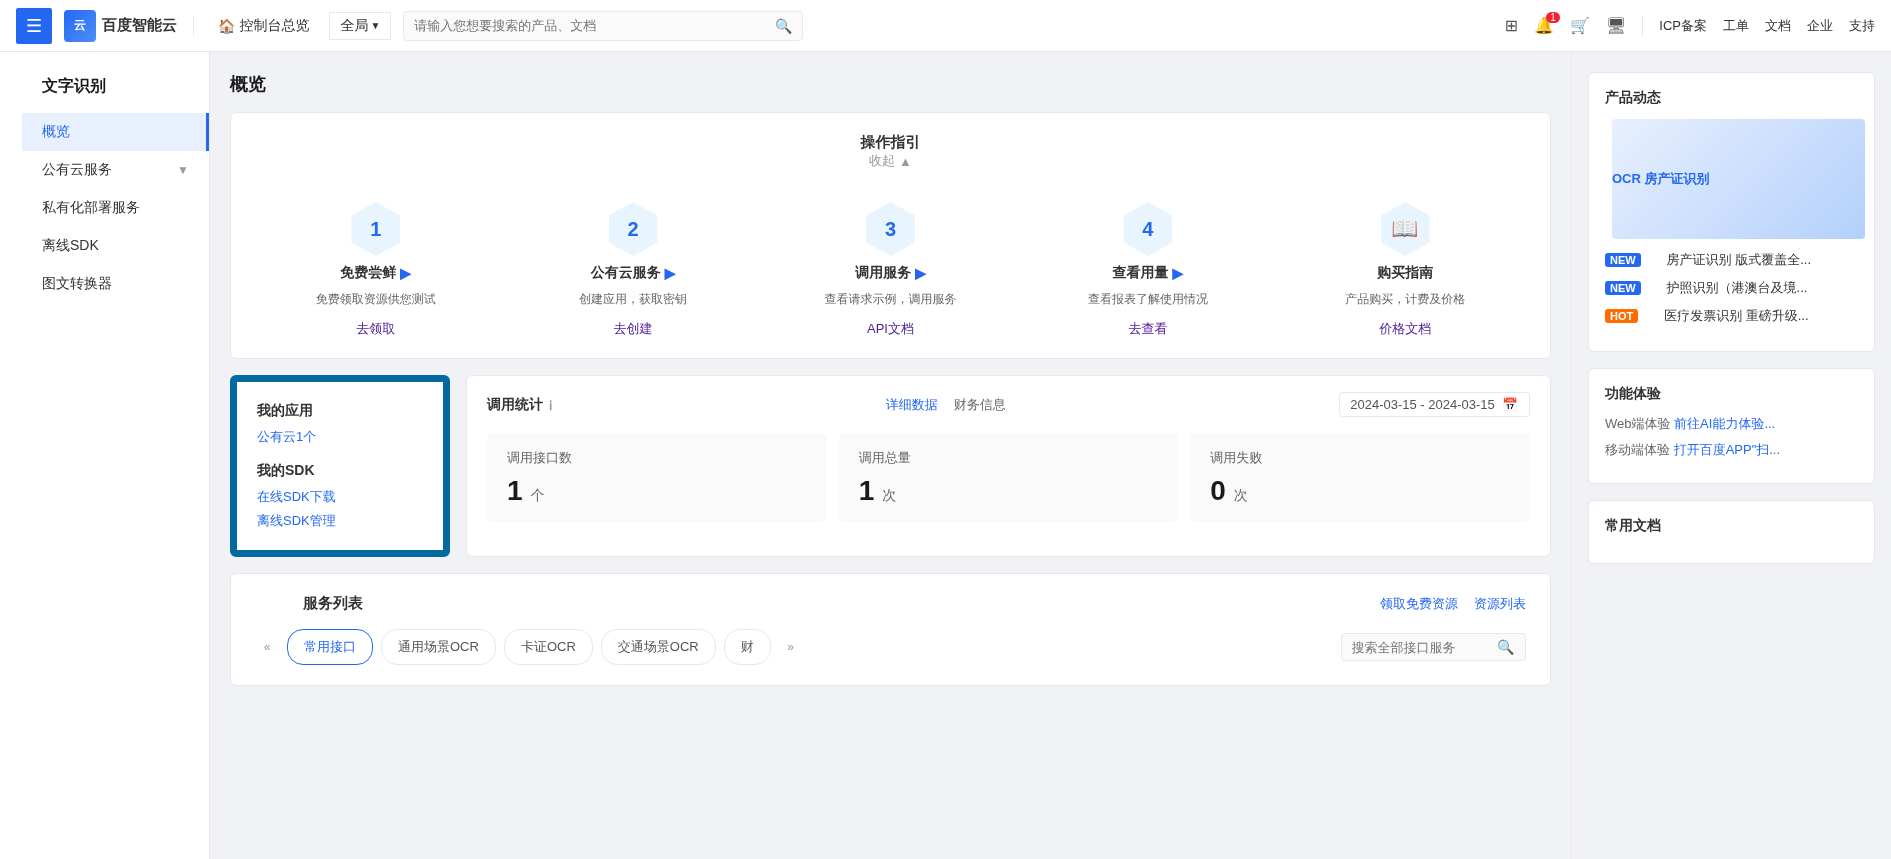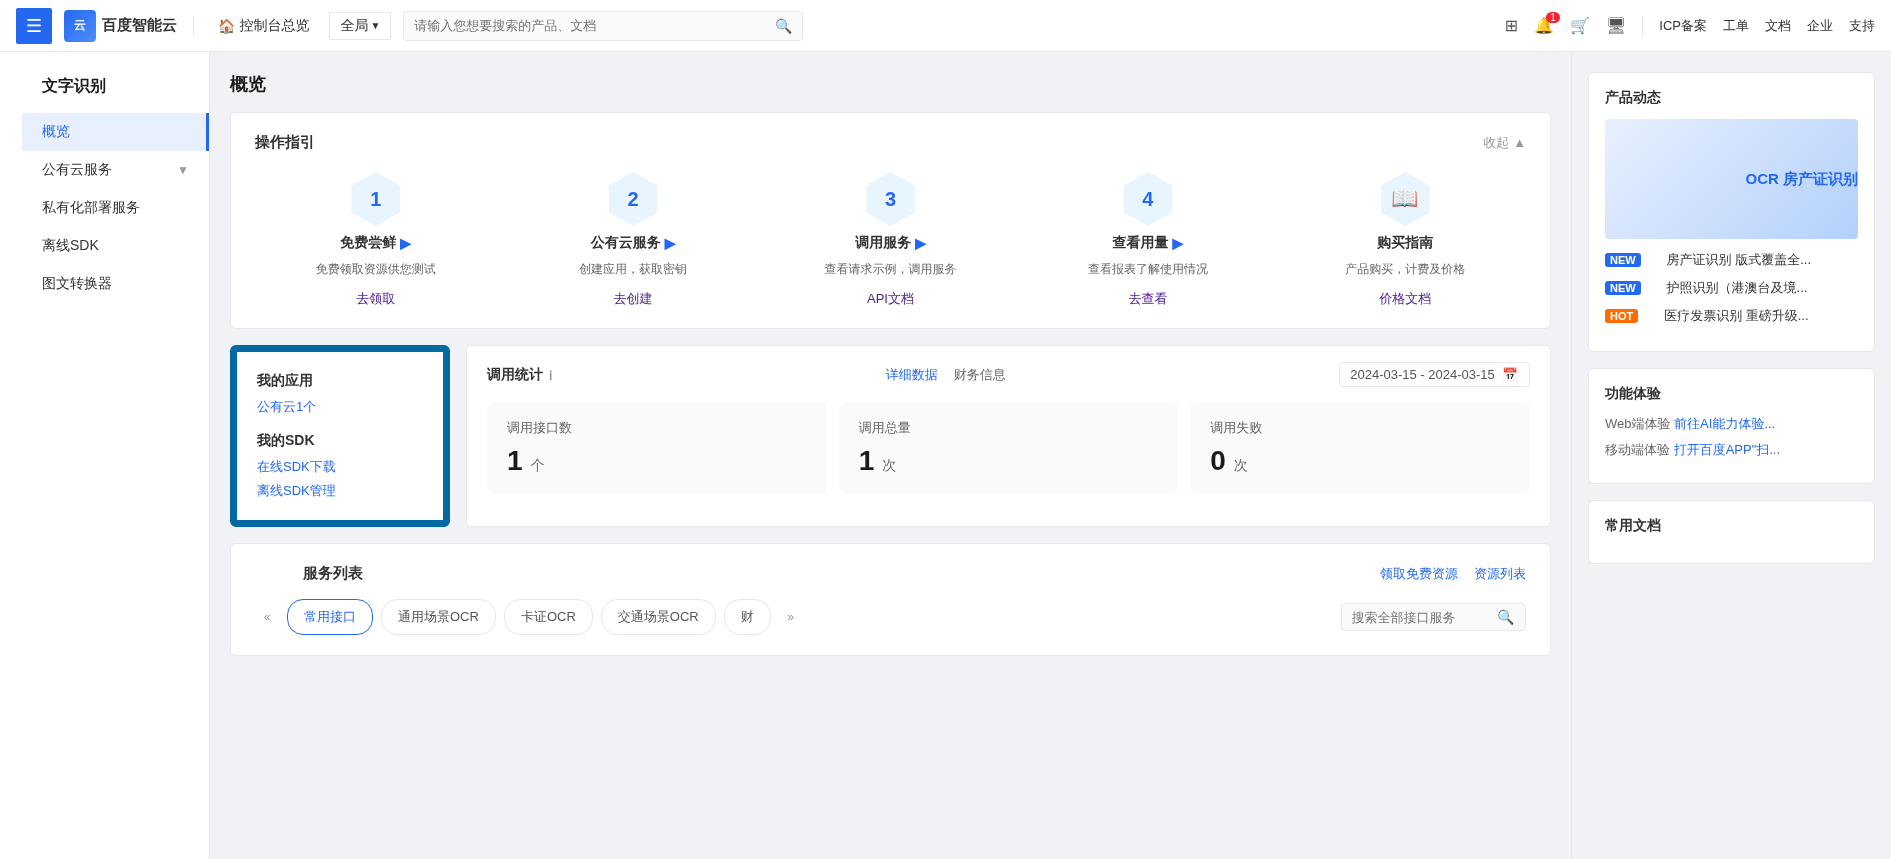--- a/index.html
+++ b/index.html
@@ -114,21 +114,22 @@
       background: #fff;
       border-radius: 6px;
       border: 1px solid #e8e8e8;
       margin-bottom: 16px;
       padding: 20px 24px;
     }
 
     
     .ops-guide-header {
       display: flex; align-items: center; justify-content: space-between;
-      margin-bottom: 20px;
+      margin-bottom: 32px;
+      flex-direction: column;
     }
     .ops-guide-title { font-size: 15px; font-weight: 600; }
     .ops-guide-collapse { color: #999; font-size: 13px; cursor: pointer; display: flex; align-items: center; gap: 4px; }
 
     .ops-steps {
       display: flex; align-items: flex-start; justify-content: space-between;
       gap: 16px;
     }
     .ops-step {
       display: flex; flex-direction: column; align-items: center;
@@ -249,23 +250,24 @@
     }
     .rp-card {
       background: #fff; border-radius: 6px; border: 1px solid #e8e8e8;
       padding: 16px; margin-bottom: 16px;
     }
     .rp-title { font-size: 14px; font-weight: 600; margin-bottom: 12px; }
     .rp-image {
       width: 100%; height: 120px;
       background: linear-gradient(135deg, #e8f0fe, #b3d0fb);
       border-radius: 4px;
-      display: flex; align-items: center; justify-content: flex-end;
-      font-size: 15px; color: #2468f2; font-weight: 600;
+      display: flex; align-items: center; justify-content: flex-start;
+      font-size: 13px; color: #2468f2; font-weight: 600;
       margin-bottom: 12px;
+      margin-left: 7px;
     }
     .rp-news-item { margin-bottom: 10px; }
     .rp-news-badge {
       display: inline-block;
       font-size: 11px; font-weight: 600; padding: 1px 5px;
       border-radius: 3px; margin-right: 22px;
     }
     .badge-new { background: #2468f2; color: #fff; }
     .badge-hot { background: #ff6b00; color: #fff; }
     .rp-news-text { font-size: 13px; color: #333; cursor: pointer; }

